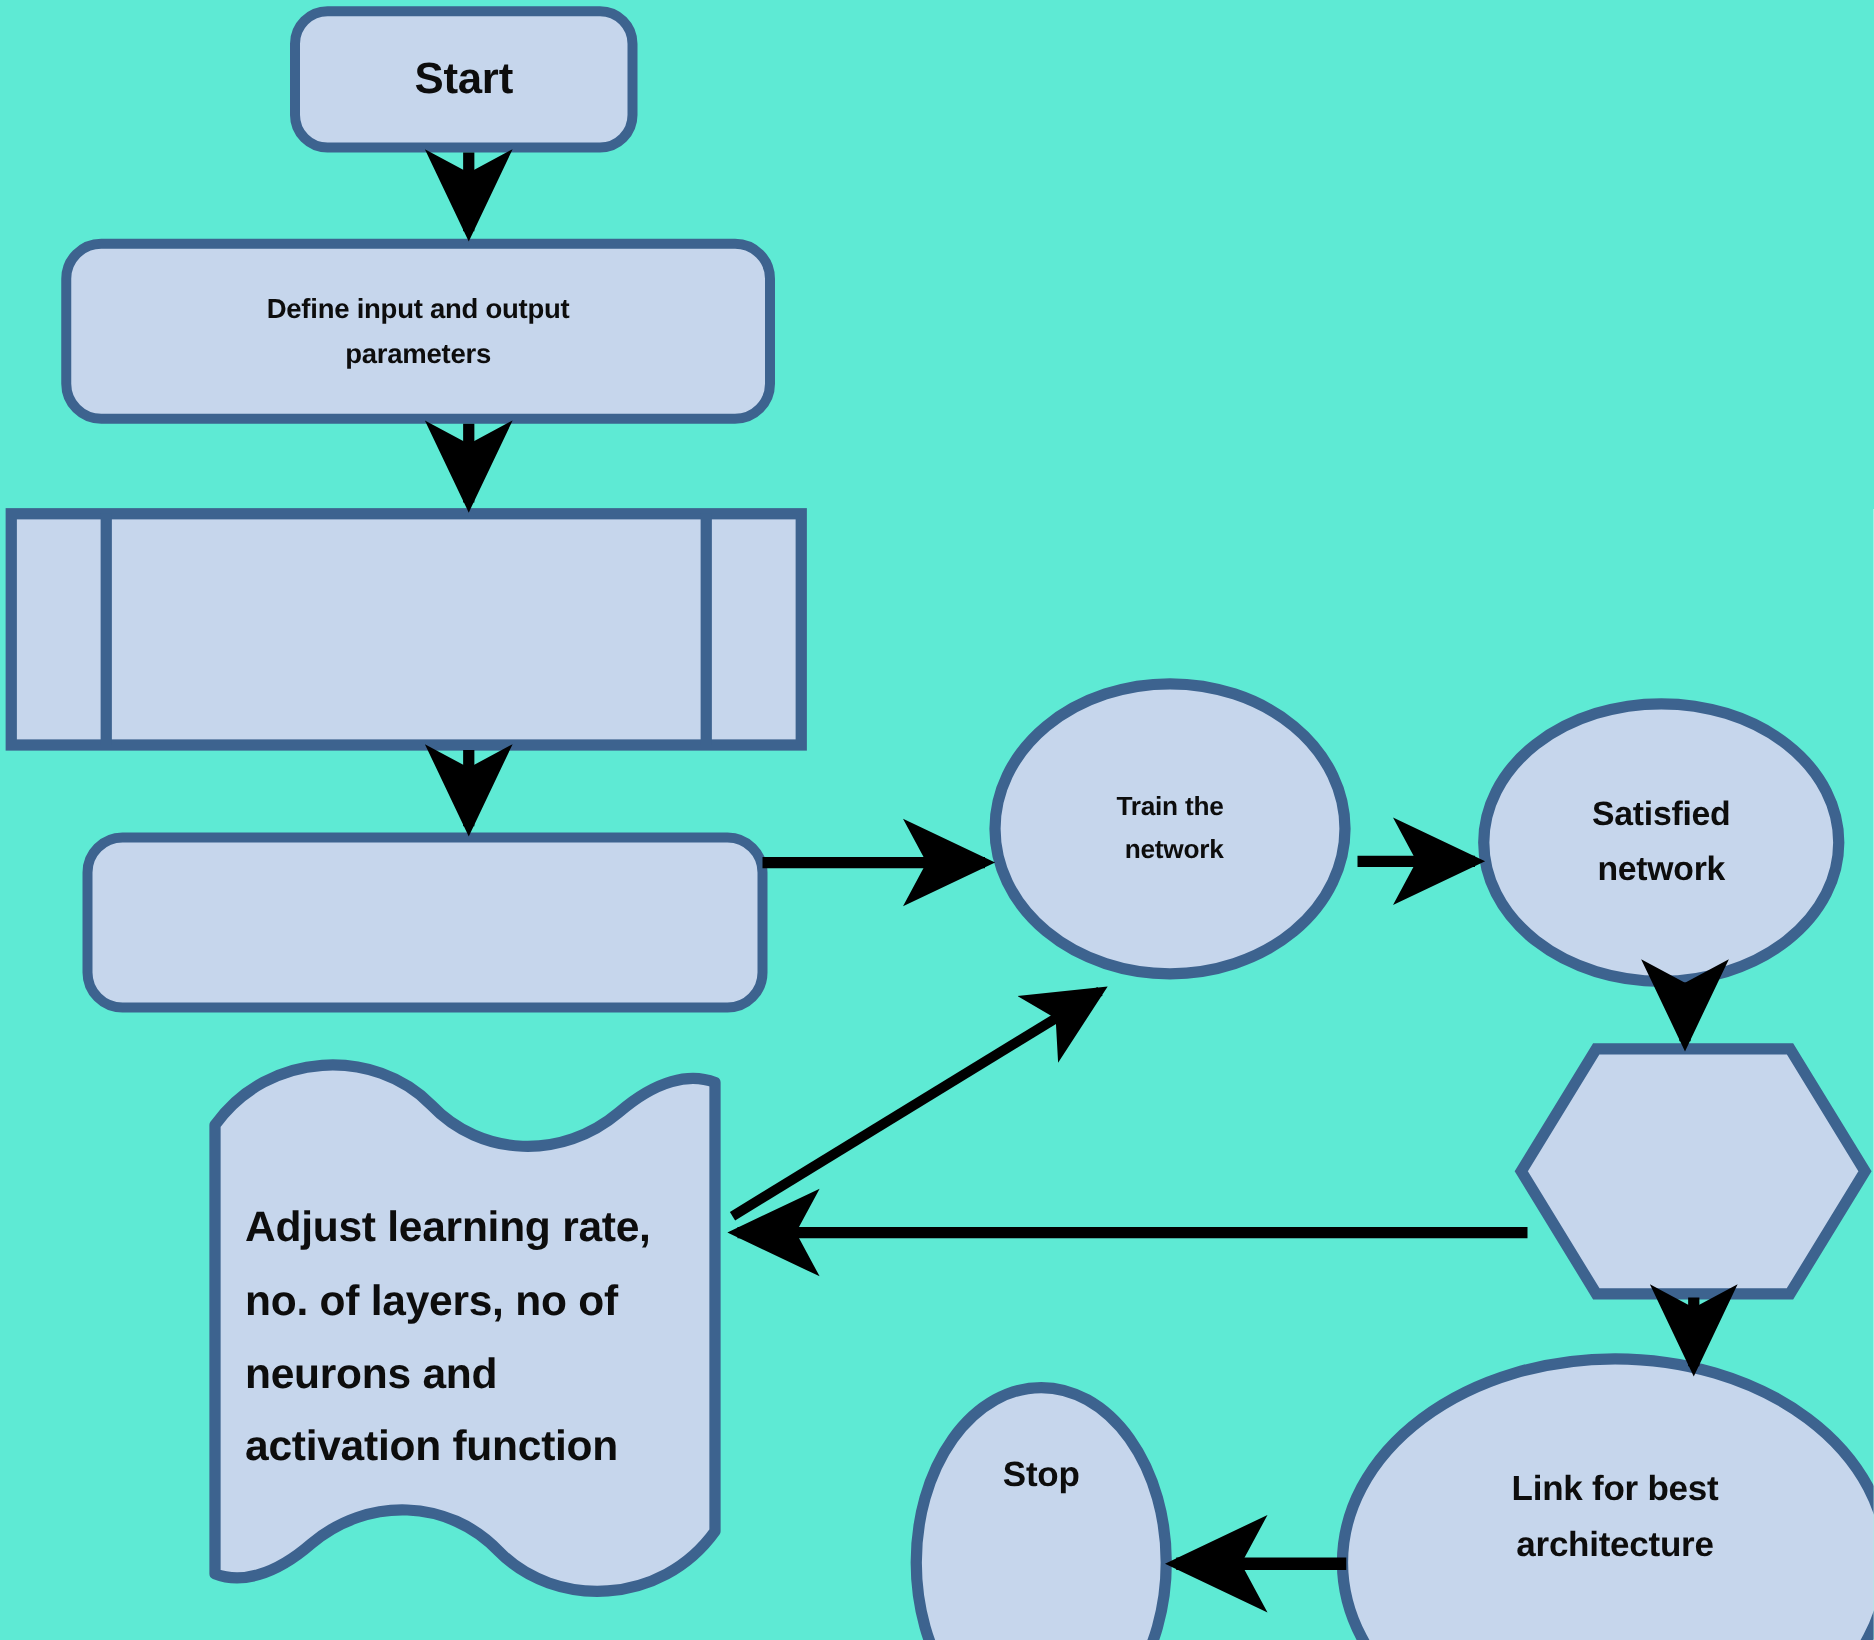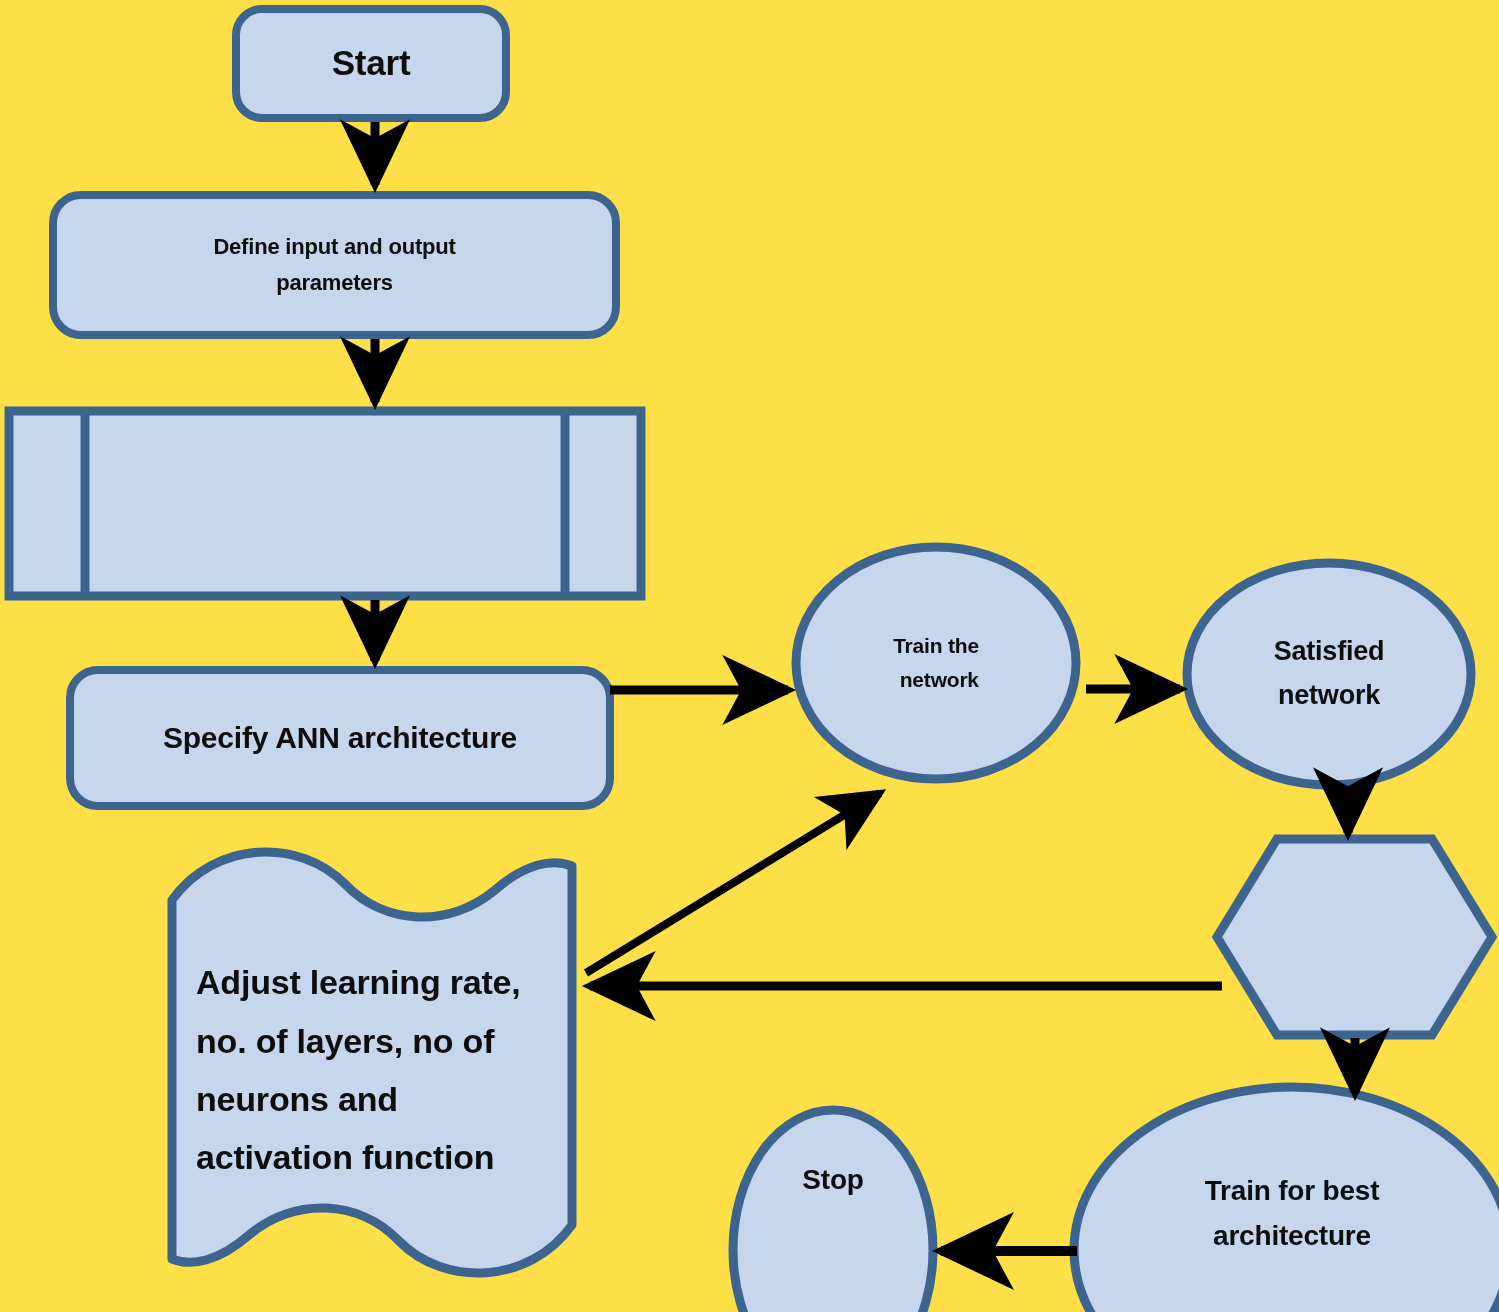--- a/index.html
+++ b/index.html
@@ -8,21 +8,21 @@
     padding: 0;
     background: #ffffff;
   }
   body {
     font-family: "Liberation Sans", sans-serif;
   }
   #canvas {
     position: relative;
     width: 1499px;
     height: 1312px;
-    background: #fde047;
+    background: #5eead4;
     overflow: hidden;
   }
   #flow-svg {
     position: absolute;
     left: 0;
     top: 0;
     width: 1499px;
     height: 1312px;
   }
   .node-label {
@@ -114,32 +114,31 @@
 
     <line x1="1077" y1="1251" x2="941" y2="1251" stroke="#000000" stroke-width="10" marker-end="url(#arrowhead)"></line>
   </svg>
 
   <div class="node-label lbl-start" style="left:236px; top:9px; width:270px; height:109px;">Start</div>
 
   <div class="node-label lbl-define" style="left:53px; top:195px; width:563px; height:140px;">Define input and output
 parameters</div>
 
 
-  <div class="node-label lbl-specify" style="left:70px; top:670px; width:540px; height:136px;">Specify ANN architecture</div>
 
   <div class="node-label lbl-train" style="left:796px; top:547px; width:280px; height:232px;">Train the
 network</div>
 
   <div class="node-label lbl-validate" style="left:1187px; top:563px; width:284px; height:222px;">Satisfied
 network</div>
 
 
   <div class="node-label lbl-adjust" style="left:196px; top:955px; width:370px; height:230px;">Adjust learning rate,
 no. of layers, no of
 neurons and
 activation function</div>
 
-  <div class="node-label lbl-link" style="left:1118px; top:1118px; width:348px; height:190px;">Train for best
+  <div class="node-label lbl-link" style="left:1118px; top:1118px; width:348px; height:190px;">Link for best
 architecture</div>
 
   <div class="node-label lbl-stop" style="left:733px; top:1110px; width:200px; height:140px;">Stop</div>
 
 </div>
 
 </body></html>

